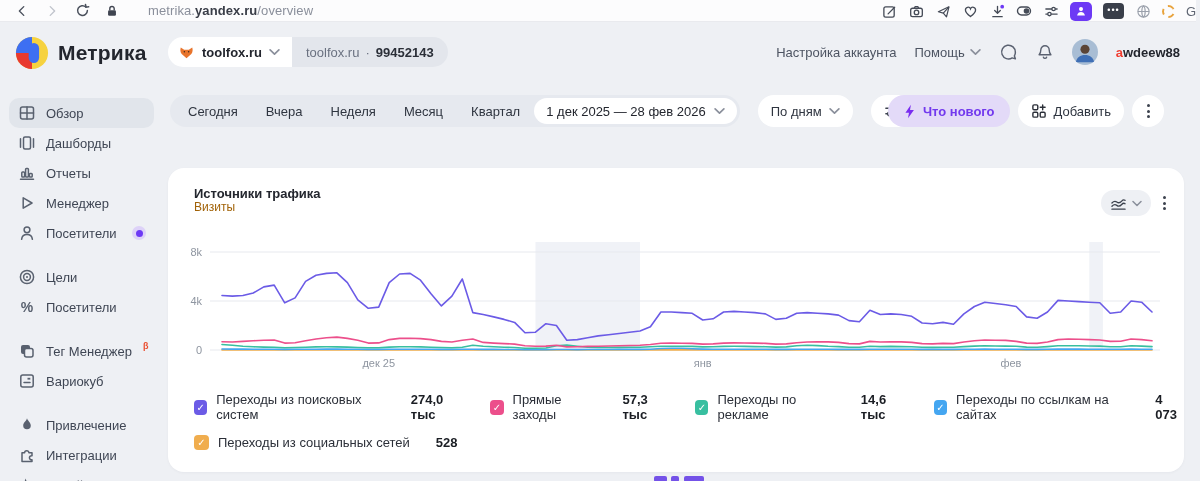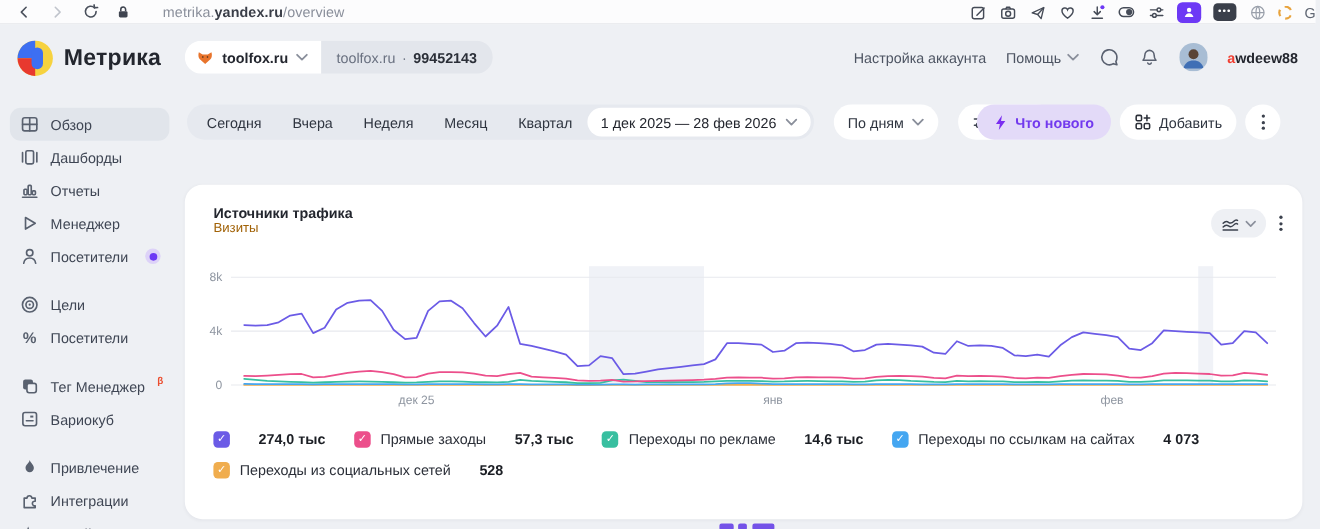--- a/index.html
+++ b/index.html
@@ -447,20 +447,21 @@
           <polyline points="44.0,113.0 54.4,113.1 64.9,113.1 75.3,113.2 85.8,113.2 96.2,113.3 106.7,113.4 117.1,113.3 127.6,113.3 138.0,113.2 148.5,113.1 158.9,113.1 169.4,113.2 179.8,113.3 190.3,113.4 200.7,113.4 211.2,113.3 221.6,113.2 232.1,113.2 242.5,113.3 253.0,113.3 263.4,113.4 273.9,113.4 284.3,113.3 294.8,113.3 305.2,113.4 315.7,113.4 326.1,113.5 336.6,113.5 347.0,113.6 357.5,113.6 367.9,113.6 378.4,113.5 388.8,113.5 399.3,113.6 409.7,113.5 420.2,113.5 430.6,113.5 441.1,113.4 451.5,113.4 462.0,113.4 472.4,113.3 482.9,112.5 493.3,112.2 503.8,112.3 514.2,112.8 524.7,113.1 535.1,113.2 545.6,113.3 556.0,113.2 566.5,113.3 576.9,113.3 587.4,113.3 597.8,113.4 608.3,113.4 618.7,113.3 629.2,113.3 639.6,113.3 650.1,113.3 660.5,113.4 671.0,113.4 681.4,113.4 691.9,113.3 702.3,113.3 712.8,113.3 723.2,113.3 733.7,113.3 744.1,113.4 754.6,113.4 765.0,113.4 775.5,113.4 785.9,113.3 796.4,113.2 806.8,113.1 817.3,113.2 827.7,113.2 838.2,113.2 848.6,113.4 859.1,113.4 869.5,113.3 880.0,113.1 890.4,113.1 900.9,113.1 911.3,113.2 921.8,113.2 932.2,113.3 942.7,113.3 953.1,113.1 963.6,113.2 974.0,113.3" fill="none" stroke="#44a6f1" stroke-width="1.6" stroke-linejoin="round" stroke-linecap="round"></polyline>
           <polyline points="44.0,108.5 54.4,109.3 64.9,110.3 75.3,110.8 85.8,111.1 96.2,111.3 106.7,111.8 117.1,111.5 127.6,111.2 138.0,110.9 148.5,110.8 158.9,110.9 169.4,111.1 179.8,111.5 190.3,111.8 200.7,111.7 211.2,111.1 221.6,110.8 232.1,110.8 242.5,110.9 253.0,111.3 263.4,111.5 273.9,111.7 284.3,111.2 294.8,109.3 305.2,110.3 315.7,110.8 326.1,111.2 336.6,111.5 347.0,112.2 357.5,112.3 367.9,112.0 378.4,109.7 388.8,109.1 399.3,110.3 409.7,111.3 420.2,111.4 430.6,111.5 441.1,111.4 451.5,111.3 462.0,111.2 472.4,110.8 482.9,110.3 493.3,110.2 503.8,110.3 514.2,110.4 524.7,110.9 535.1,110.8 545.6,110.4 556.0,110.3 566.5,110.4 576.9,110.6 587.4,110.7 597.8,111.1 608.3,110.9 618.7,109.7 629.2,109.3 639.6,109.6 650.1,110.3 660.5,110.6 671.0,111.2 681.4,111.3 691.9,110.3 702.3,110.6 712.8,110.4 723.2,110.6 733.7,110.8 744.1,111.3 754.6,111.4 765.0,111.2 775.5,111.3 785.9,110.6 796.4,110.1 806.8,109.8 817.3,110.0 827.7,110.1 838.2,110.3 848.6,111.1 859.1,111.2 869.5,110.6 880.0,109.8 890.4,109.7 900.9,109.8 911.3,110.0 921.8,110.1 932.2,110.8 942.7,110.7 953.1,109.8 963.6,110.1 974.0,110.6" fill="none" stroke="#38bfa0" stroke-width="1.6" stroke-linejoin="round" stroke-linecap="round"></polyline>
           <polyline points="44.0,105.7 54.4,106.0 64.9,105.4 75.3,104.8 85.8,104.2 96.2,104.0 106.7,107.1 117.1,106.7 127.6,104.8 138.0,103.0 148.5,101.8 158.9,101.1 169.4,102.4 179.8,104.2 190.3,107.1 200.7,106.9 211.2,103.6 221.6,102.4 232.1,102.2 242.5,102.6 253.0,103.6 263.4,105.4 273.9,106.0 284.3,104.2 294.8,103.0 305.2,106.4 315.7,107.1 326.1,107.6 336.6,108.1 347.0,109.7 357.5,110.3 367.9,110.1 378.4,109.3 388.8,110.9 399.3,110.8 409.7,110.4 420.2,110.2 430.6,110.0 441.1,109.7 451.5,109.5 462.0,109.2 472.4,108.5 482.9,107.3 493.3,107.1 503.8,107.3 514.2,107.4 524.7,108.1 535.1,107.9 545.6,107.1 556.0,106.9 566.5,107.0 576.9,107.1 587.4,107.4 597.8,108.1 608.3,107.9 618.7,106.7 629.2,106.0 639.6,105.7 650.1,105.9 660.5,106.4 671.0,107.6 681.4,107.9 691.9,105.4 702.3,106.0 712.8,105.7 723.2,105.9 733.7,106.4 744.1,107.6 754.6,107.9 765.0,107.4 775.5,107.6 785.9,106.0 796.4,104.8 806.8,104.0 817.3,104.2 827.7,104.4 838.2,105.4 848.6,107.1 859.1,107.4 869.5,106.0 880.0,103.6 890.4,103.0 900.9,103.2 911.3,103.6 921.8,104.0 932.2,105.4 942.7,105.2 953.1,103.0 963.6,103.6 974.0,104.8" fill="none" stroke="#ec4f8b" stroke-width="1.6" stroke-linejoin="round" stroke-linecap="round"></polyline>
           <polyline points="44.0,59.5 54.4,60.1 64.9,59.5 75.3,57.0 85.8,50.9 96.2,49.1 106.7,66.8 117.1,61.9 127.6,45.4 138.0,39.3 148.5,37.4 158.9,36.8 169.4,46.6 179.8,63.8 190.3,72.3 200.7,71.1 211.2,46.6 221.6,38.0 232.1,37.4 242.5,44.2 253.0,57.7 263.4,69.9 273.9,60.1 284.3,43.0 294.8,76.6 305.2,78.5 315.7,80.9 326.1,83.4 336.6,86.4 347.0,96.8 357.5,96.2 367.9,87.7 378.4,89.5 388.8,104.2 399.3,103.6 409.7,101.8 420.2,99.9 430.6,98.7 441.1,97.5 451.5,96.2 462.0,95.0 472.4,90.7 482.9,76.0 493.3,76.0 503.8,76.6 514.2,77.3 524.7,84.0 535.1,82.8 545.6,76.0 556.0,75.4 566.5,76.0 576.9,76.6 587.4,77.9 597.8,83.4 608.3,82.2 618.7,77.3 629.2,76.6 639.6,77.3 650.1,77.9 660.5,79.1 671.0,84.6 681.4,85.8 691.9,74.2 702.3,78.5 712.8,77.9 723.2,78.5 733.7,80.3 744.1,87.0 754.6,87.7 765.0,86.4 775.5,88.3 785.9,77.9 796.4,70.5 806.8,66.2 817.3,67.5 827.7,68.7 838.2,70.5 848.6,80.9 859.1,82.2 869.5,76.0 880.0,64.4 890.4,65.0 900.9,65.6 911.3,66.2 921.8,66.8 932.2,77.3 942.7,76.0 953.1,65.0 963.6,66.2 974.0,76.0" fill="none" stroke="#6b5be6" stroke-width="1.6" stroke-linejoin="round" stroke-linecap="round"></polyline>
         </svg>
     </div>
     <div class="legend" id="legend">
         <div class="lg-row">
           <div class="lg-item">
             <span class="lg-check" style="background:#6b5be6">✓</span>
+            <span class="lg-label">Переходы из поисковых систем</span>
             <span class="lg-value">274,0 тыс</span>
           </div>
           <div class="lg-item">
             <span class="lg-check" style="background:#ec4f8b">✓</span>
             <span class="lg-label">Прямые заходы</span>
             <span class="lg-value">57,3 тыс</span>
           </div>
           <div class="lg-item">
             <span class="lg-check" style="background:#38bfa0">✓</span>
             <span class="lg-label">Переходы по рекламе</span>

